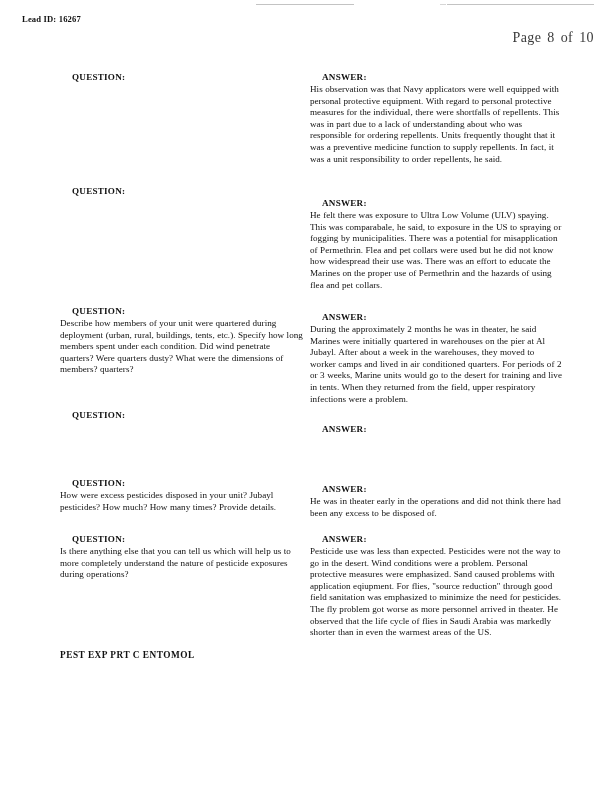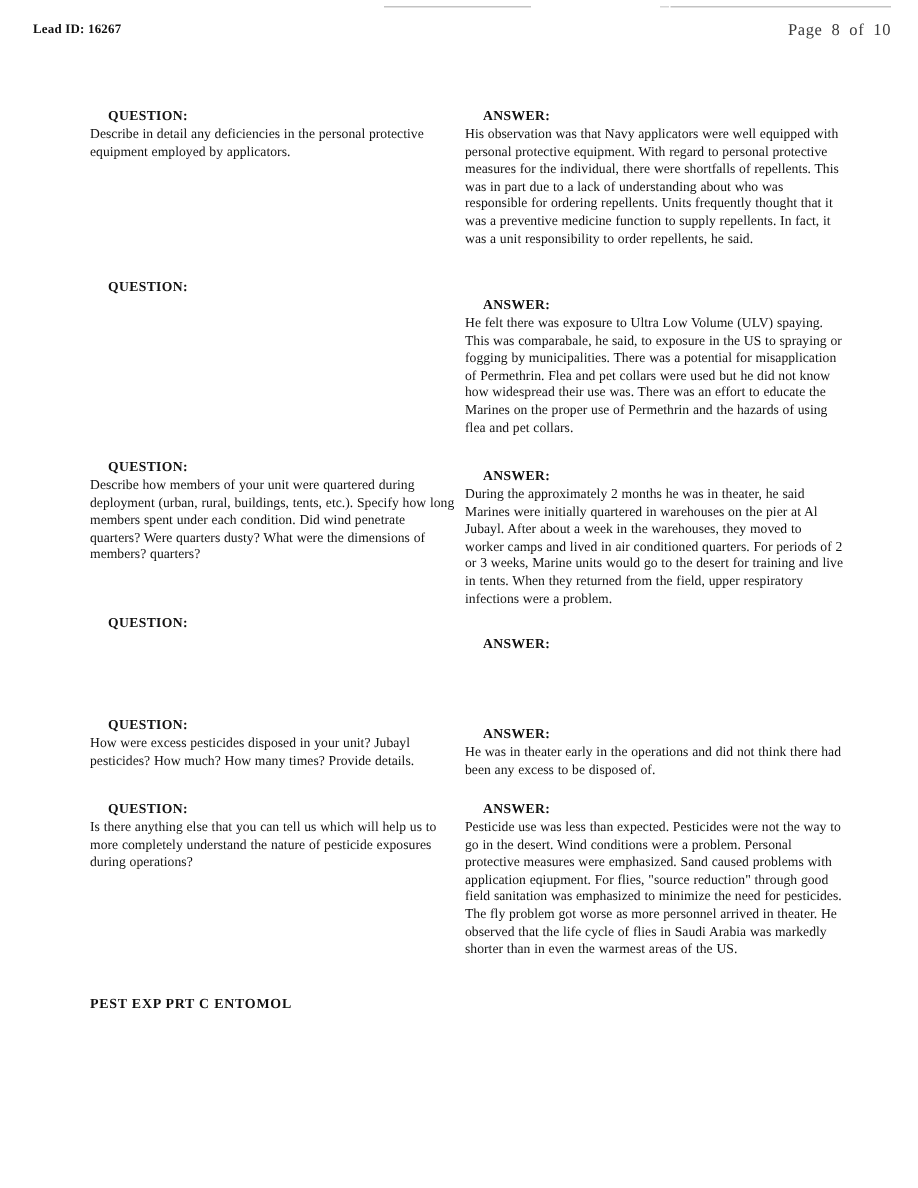--- a/index.html
+++ b/index.html
@@ -49,22 +49,22 @@
     left: 22px;
     top: 0;
     font-size: 8.6px;
     font-weight: bold;
     letter-spacing: .15px;
     white-space: nowrap;
   }
   .page-num {
     position: absolute;
     right: 18px;
-    top: 0;
-    font-size: 11px;
+    top: 16px;
+    font-size: 14px;
     letter-spacing: .4px;
     color: #3a3a3a;
     white-space: nowrap;
   }
   .page-num .np { margin: 0 3px; }
 
   
   .body-cols {
     position: absolute;
     left: 0;
@@ -93,21 +93,21 @@
     margin: 0;
     text-align: left;
     letter-spacing: .02px;
     word-spacing: .2px;
   }
 
   
   .doc-footer {
     position: absolute;
     left: 60px;
-    top: 665px;
+    top: 650px;
     font-size: 9.3px;
     font-weight: bold;
     letter-spacing: .5px;
     white-space: nowrap;
   }
 </style>
 </head>
 <body>
 
 <div class="page">
@@ -122,21 +122,20 @@
       <span>Page</span><span class="np"></span><span>8</span><span class="np"></span><span>of</span><span class="np"></span><span>10</span>
     </div>
   </div>
 
   <div class="body-cols">
 
     <div class="col col-left">
 
       <div class="qa-block" style="top:0px;">
         <div class="qa-label">QUESTION:</div>
-        <div class="qa-text">Describe in detail any deficiencies in the personal protective equipment employed by applicators.</div>
       </div>
 
       <div class="qa-block" style="top:114px;">
         <div class="qa-label">QUESTION:</div>
       </div>
 
       <div class="qa-block" style="top:234px;">
         <div class="qa-label">QUESTION:</div>
         <div class="qa-text">Describe how members of your unit were quartered during deployment (urban, rural, buildings, tents, etc.). Specify how long members spent under each condition. Did wind penetrate quarters?  Were quarters dusty? What were the dimensions of members? quarters?</div>
       </div>

